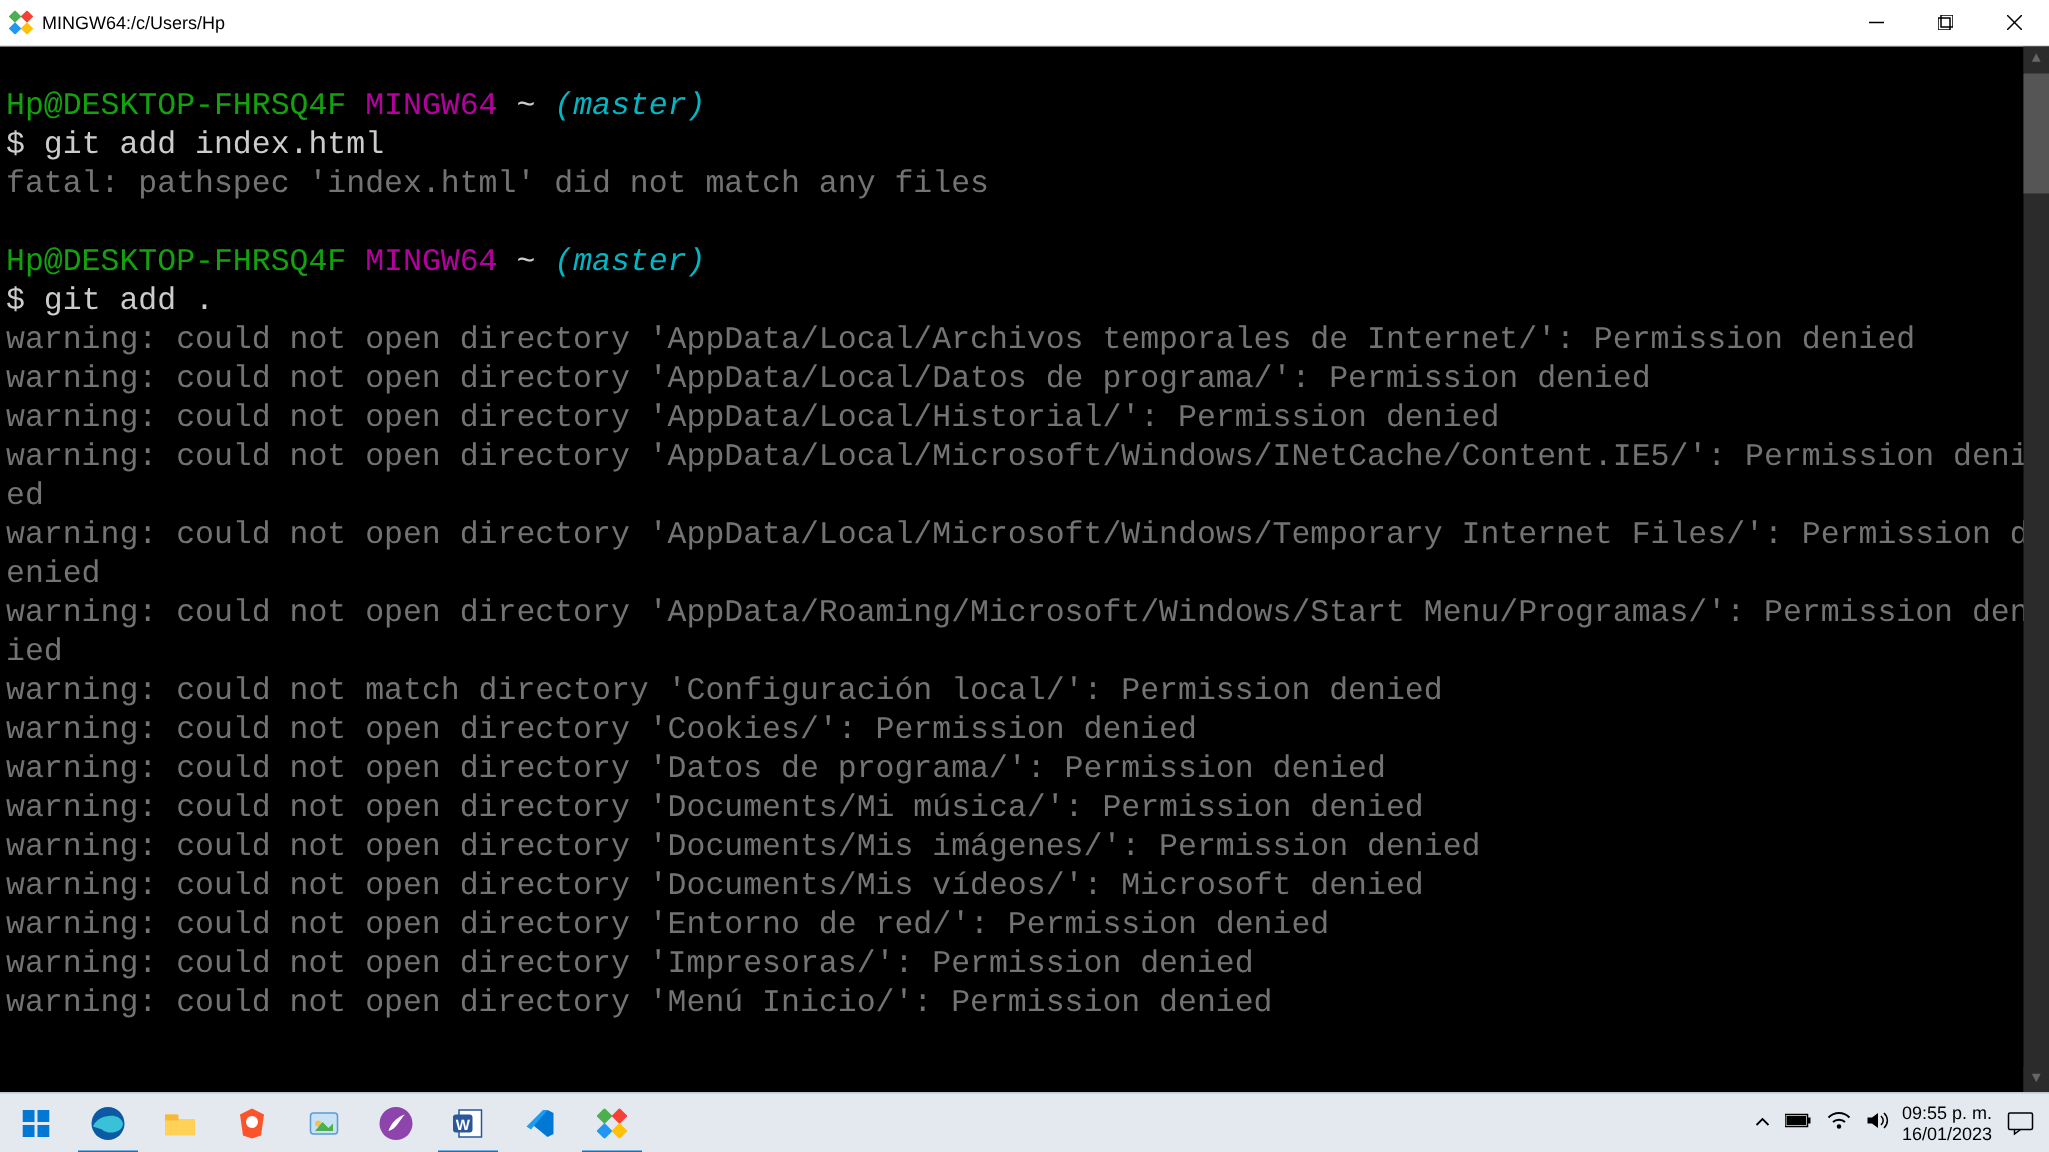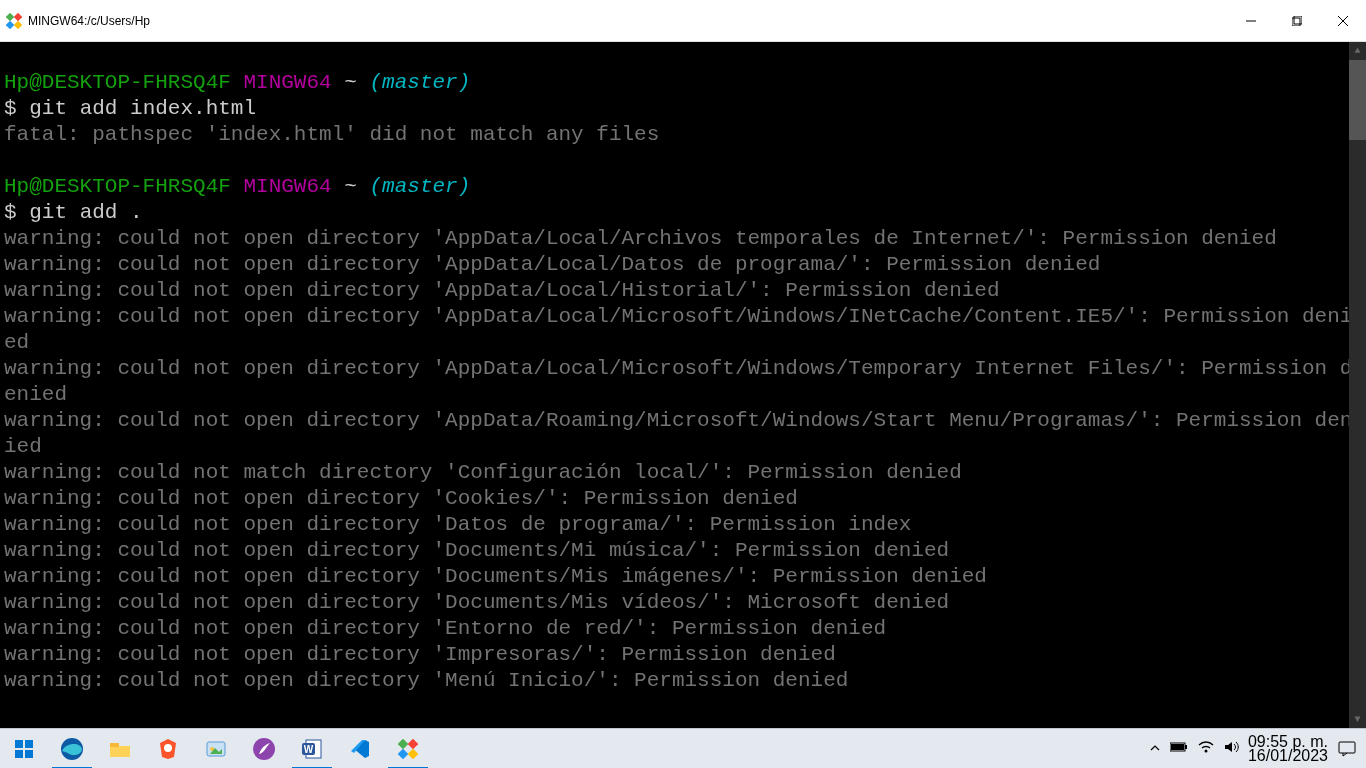--- a/index.html
+++ b/index.html
@@ -1,18 +1,18 @@
 <!DOCTYPE html>
 <html><head>
 <meta charset="utf-8">
 <style>
   * { margin: 0; padding: 0; box-sizing: border-box; }
   html, body { width: 1366px; height: 768px; overflow: hidden; font-family: "Segoe UI", sans-serif; background: #fff; }
   .window { width: 1366px; height: 768px; display: flex; flex-direction: column; }
-  .titlebar { height: 42px; background: #fff; display: flex; align-items: center; justify-content: space-between; border-bottom: 1px solid #e0e0e0; }
+  .titlebar { height: 31px; background: #fff; display: flex; align-items: center; justify-content: space-between; border-bottom: 1px solid #e0e0e0; }
   .titlebar-left { display: flex; align-items: center; padding-left: 6px; gap: 6px; }
   .titlebar-title { font-size: 12px; color: #000; }
   .titlebar-actions { display: flex; }
   .titlebar-btn { width: 46px; height: 30px; display: flex; align-items: center; justify-content: center; }
   .app-icon { width: 16px; height: 16px; display: inline-block; }
   .terminal { flex: 1; background: #000; color: #c0c0c0; font-family: "Consolas","Courier New",monospace; font-size: 21px; line-height: 26px; padding: 2px 4px 0 4px; overflow: hidden; position: relative; white-space: pre-wrap; word-break: break-all; }
   .scrollbar { position: absolute; right: 0; top: 0; width: 17px; height: 100%; background: #2b2b2b; }
   .scrollbar-thumb { position: absolute; right: 0; top: 18px; width: 17px; height: 80px; background: #555; }
   .scrollbar-arrow { position: absolute; right: 0; width: 17px; height: 17px; background: #2b2b2b; display:flex; align-items:center; justify-content:center; color:#666; font-size:10px;}
   .scrollbar-arrow.up { top: 0; }
@@ -21,21 +21,21 @@
   .c-magenta { color: #b4009e; }
   .c-cyan { color: #00b7c3; font-style: italic; }
   .c-white { color: #cccccc; }
   .c-gray { color: #737373; }
   .taskbar { height: 40px; background: #e4e8ef; display: flex; align-items: center; justify-content: space-between; border-top: 1px solid #c0c4cc; }
   .taskbar-left { display: flex; align-items: center; height: 100%; }
   .task-item { width: 48px; height: 40px; display: flex; align-items: center; justify-content: center; position: relative; }
   .task-item.active::after { content:""; position:absolute; bottom:0; left:4px; right:4px; height:2px; background:#0078d4; }
   .taskbar-right { display: flex; align-items: center; gap: 8px; padding-right: 8px; font-size: 12px; color: #000; }
   .tray-icons { display:flex; align-items:center; gap:10px; }
-  .tray-clock { display:flex; flex-direction:column; align-items:flex-end; line-height:14px; font-size:16px; }
+  .tray-clock { display:flex; flex-direction:column; align-items:flex-end; line-height:14px; font-size:12px; }
   .notif { width: 22px; height: 22px; display:flex; align-items:center; justify-content:center; }
   .ticon { width: 26px; height: 26px; display:flex; align-items:center; justify-content:center; }
   .blank-top { height: 26px; }
 </style>
 </head>
 <body>
 <div class="window">
 
   <div class="titlebar">
     <div class="titlebar-left">
@@ -77,21 +77,21 @@
 <span class="c-green">Hp@DESKTOP-FHRSQ4F</span> <span class="c-magenta">MINGW64</span> <span class="c-white">~</span> <span class="c-cyan">(master)</span>
 <span class="c-white">$</span> <span class="c-white">git add .</span>
 <span class="c-gray">warning: could not open directory 'AppData/Local/Archivos temporales de Internet/': Permission denied</span>
 <span class="c-gray">warning: could not open directory 'AppData/Local/Datos de programa/': Permission denied</span>
 <span class="c-gray">warning: could not open directory 'AppData/Local/Historial/': Permission denied</span>
 <span class="c-gray">warning: could not open directory 'AppData/Local/Microsoft/Windows/INetCache/Content.IE5/': Permission denied</span>
 <span class="c-gray">warning: could not open directory 'AppData/Local/Microsoft/Windows/Temporary Internet Files/': Permission denied</span>
 <span class="c-gray">warning: could not open directory 'AppData/Roaming/Microsoft/Windows/Start Menu/Programas/': Permission denied</span>
 <span class="c-gray">warning: could not match directory 'Configuración local/': Permission denied</span>
 <span class="c-gray">warning: could not open directory 'Cookies/': Permission denied</span>
-<span class="c-gray">warning: could not open directory 'Datos de programa/': Permission index</span>
+<span class="c-gray">warning: could not open directory 'Datos de programa/': Permission denied</span>
 <span class="c-gray">warning: could not open directory 'Documents/Mi música/': Permission denied</span>
 <span class="c-gray">warning: could not open directory 'Documents/Mis imágenes/': Permission denied</span>
 <span class="c-gray">warning: could not open directory 'Documents/Mis vídeos/': Microsoft denied</span>
 <span class="c-gray">warning: could not open directory 'Entorno de red/': Permission denied</span>
 <span class="c-gray">warning: could not open directory 'Impresoras/': Permission denied</span>
 <span class="c-gray">warning: could not open directory 'Menú Inicio/': Permission denied</span>
     <div class="scrollbar">
       <div class="scrollbar-arrow up">▲</div>
       <div class="scrollbar-thumb"></div>
       <div class="scrollbar-arrow down">▼</div>

